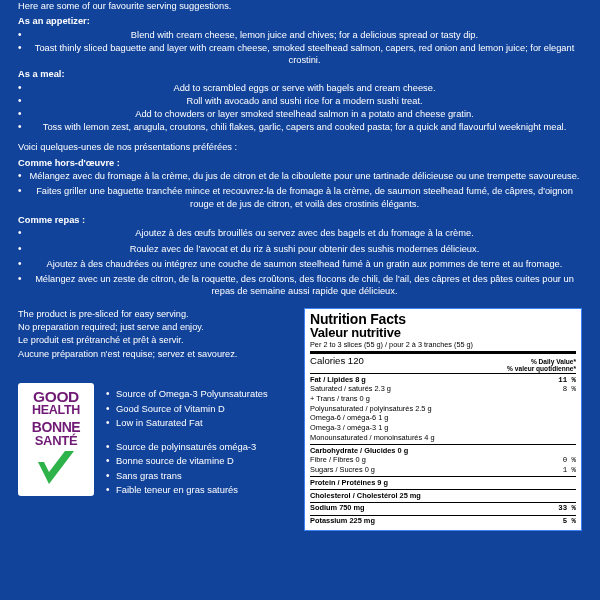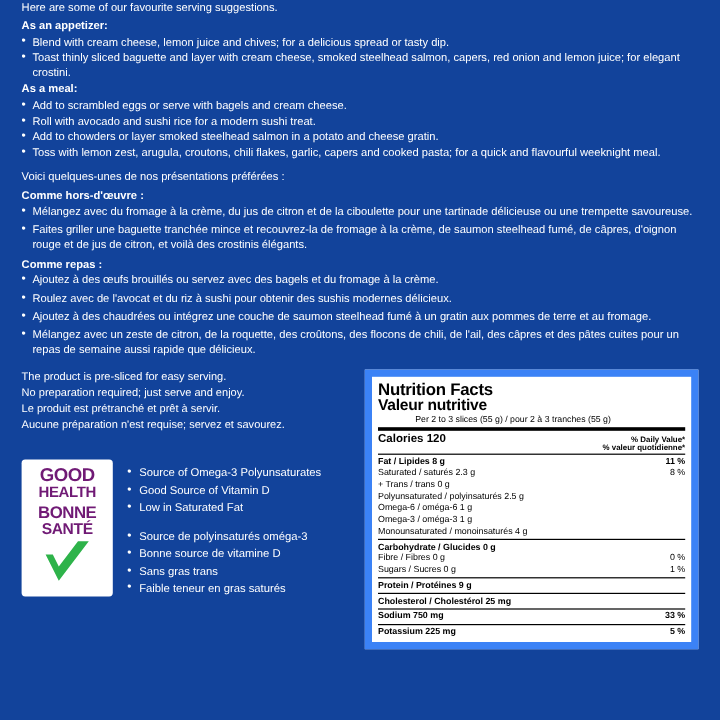--- a/index.html
+++ b/index.html
@@ -13,21 +13,21 @@
     position:relative;
   }
 
   .page { position:relative; width:600px; height:468px; padding:0 18px;border-radius:12px; }
 
   
   .serv { font-size:9.3px; line-height:1.32; }
   .serv .intro { margin:0 0 3px 0; }
   .serv h3 { font-size:9.3px; margin:2px 0 1px 0; font-weight:bold; }
   .serv ul { list-style:none; margin:0; padding:0; }
-  .serv li { position:relative; padding-left:9px; margin-bottom:1px; }
+  .serv li { position:relative; padding-left:9px; margin-bottom:1px;text-align:center; }
   .serv li::before {
     content:"\2022"; position:absolute; left:0; top:-1px; font-size:10px;
   }
   .fr-head { font-size:9.3px; margin:7px 0 3px 0; }
   .fr h3 { font-size:9.3px; margin:4px 0 1px 0; font-weight:bold; }
   .fr li { margin-bottom:3px; }
 
   
   .lower { display:flex; gap:10px; margin-top:10px; align-items:flex-start; }
   .left-col { width:276px; }
@@ -50,37 +50,37 @@
   .badge .check { margin-top:3px; }
 
   .claims { font-size:9.4px; line-height:1.55; padding-top:4px; }
   .claims ul { list-style:none; margin:0; padding:0; }
   .claims li { position:relative; padding-left:10px; }
   .claims li::before { content:"\2022"; position:absolute; left:0; top:-1px; font-size:10px; }
   .claims .gap { height:9px; }
 
   
   .nf {
-    background:#ffffff; color:#000000; border:6px solid #3b82f6;
+    background:#ffffff; color:#000000; border:1px solid #3b82f6;
     padding:3px 5px 4px 5px; font-size:7.4px; line-height:1.18;
   }
   .nf .title { font-size:14px; font-weight:bold; line-height:1.05; letter-spacing:-0.2px;}
   .nf .title2 { font-size:13px; font-weight:bold; line-height:1.05; letter-spacing:-0.2px;}
-  .nf .serving { font-size:7.3px; margin-top:1px;margin-left:31px; }
+  .nf .serving { font-size:7.3px; margin-top:1px; }
   .rule-thin { border-top:1px solid #000; margin:1px 0; }
   .rule-med  { border-top:3px solid #000; margin:1px 0; }
 
   .row { display:flex; justify-content:space-between; align-items:baseline; }
-  .cal { font-size:9.6px; font-weight:bold; }
+  .cal { font-size:9.6px; font-weight:normal; }
   .dvhead { text-align:right; font-size:6.6px; font-weight:bold; line-height:1.1; }
   .b { font-weight:bold; }
   .i1 { padding-left:7px; }
   .i2 { padding-left:14px;text-align:center; }
   .nutrow { display:flex; justify-content:space-between; padding:0.5px 0; }
-  .nutrow .val { padding-left:6px; }
+  .nutrow .val { padding-left:6px;font-family:Liberation Mono, monospace; }
 </style>
 </head>
 <body>
 
 <div class="page">
 
   <div class="serv">
     <p class="intro">Here are some of our favourite serving suggestions.</p>
 
     <h3>As an appetizer:</h3>

